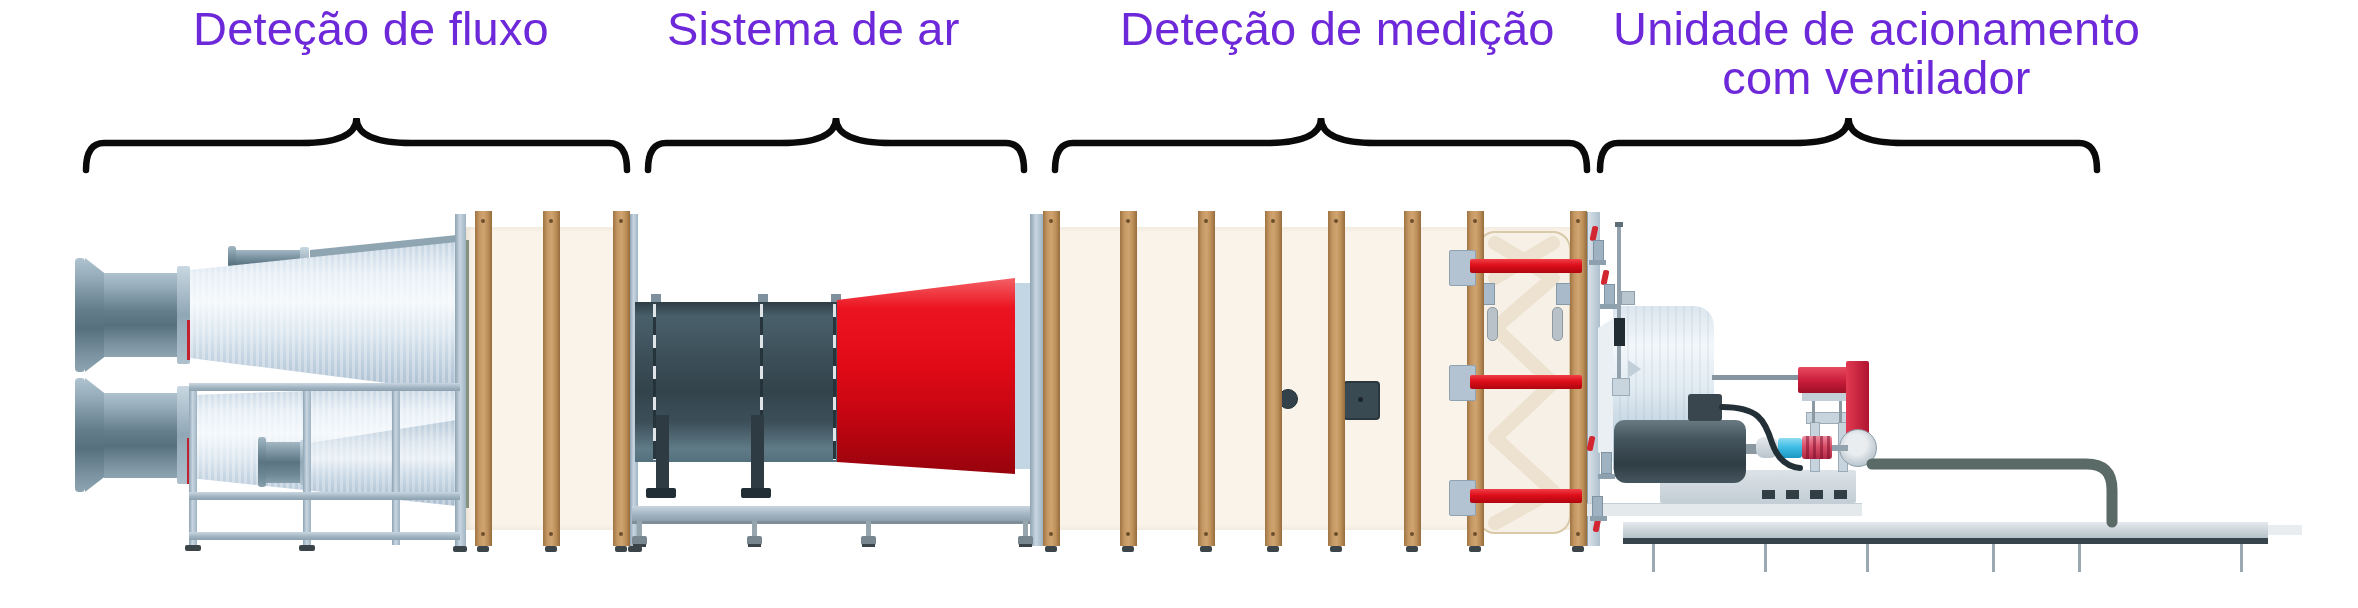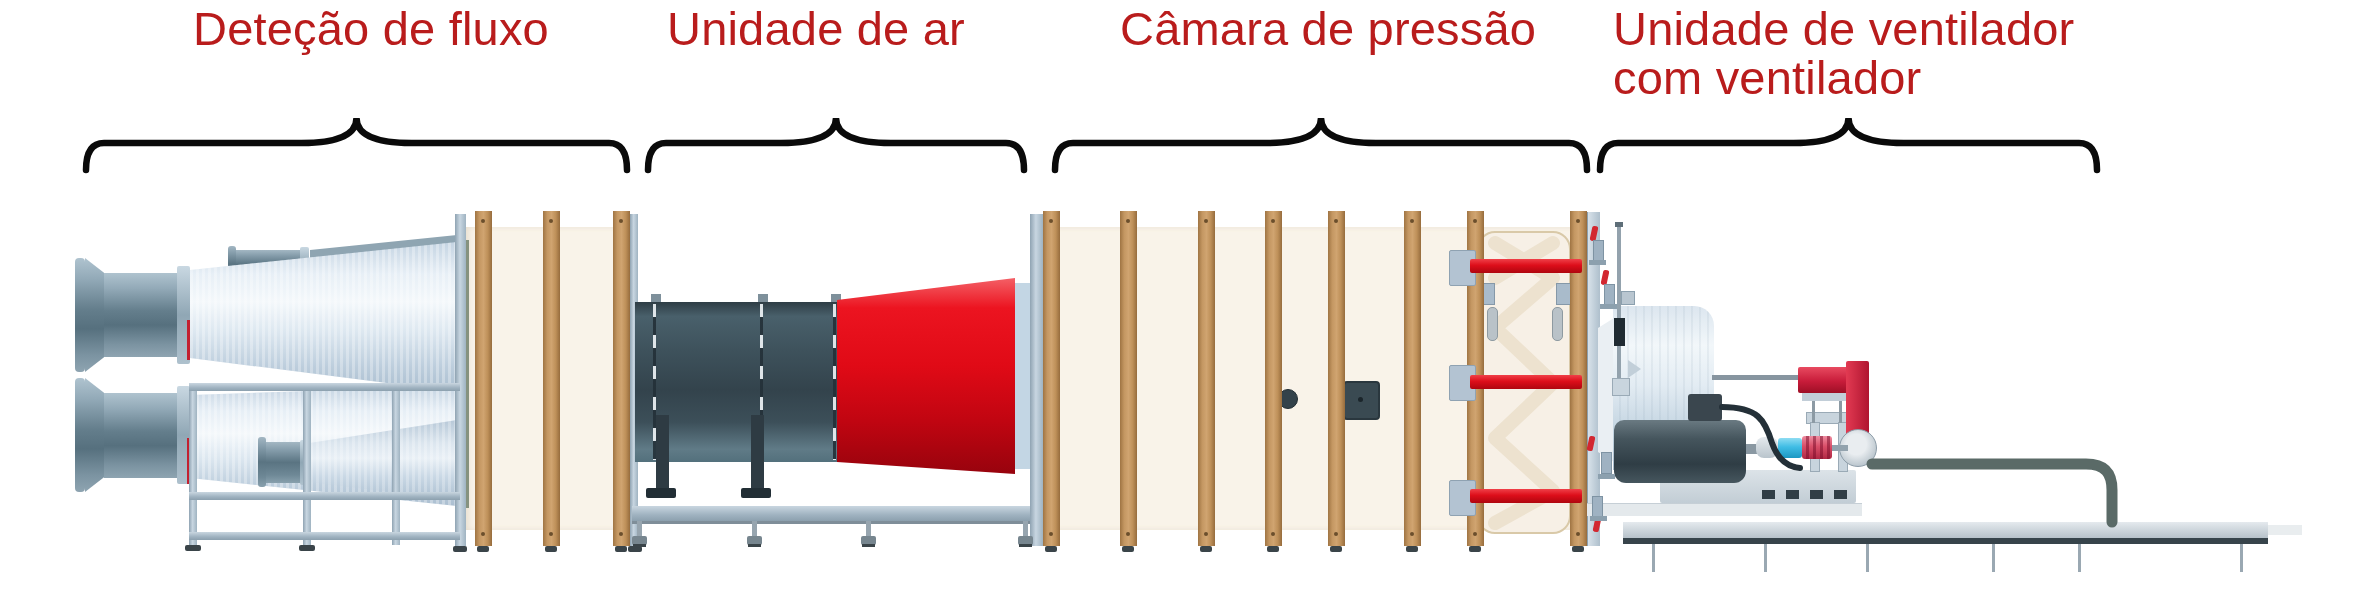--- a/index.html
+++ b/index.html
@@ -1,20 +1,20 @@
 <!DOCTYPE html>
 <html><head>
 <meta charset="utf-8">
 <style>
   html,body{margin:0;padding:0;background:#ffffff;}
   .canvas{position:relative;width:2358px;height:608px;background:#fff;overflow:hidden;
           font-family:"Liberation Sans", sans-serif;}
   .abs{position:absolute;}
-  .label{position:absolute;top:4px;color:#b91c1c;font-size:47px;line-height:49px;
-         letter-spacing:.2px;white-space:nowrap;}
+  .label{position:absolute;top:4px;color:#6d28d9;font-size:47px;line-height:49px;
+         letter-spacing:.2px;white-space:nowrap;text-align:center;}
   .label span{display:block;}
   .brace{position:absolute;top:114px;height:60px;overflow:visible;}
   .brace path{fill:none;stroke:#0a0a0a;stroke-width:6.5;stroke-linecap:round;}
 
   
   .bellg{background:linear-gradient(180deg,#AFC3CF 0%,#93AAB8 18%,#647E8C 45%,#56707E 62%,#7B93A1 85%,#8EA4B1 100%);}
   .bellg2{background:linear-gradient(180deg,#A3B7C3 0%,#849CAA 20%,#5A7482 50%,#6E8896 80%,#88A0AD 100%);}
   .flangeg{background:linear-gradient(180deg,#C9D8E2,#90A7B5 50%,#AEC1CD);}
   .iceg{background:
       repeating-linear-gradient(90deg,rgba(255,255,255,.30) 0 3px,rgba(255,255,255,0) 3px 6px),
@@ -55,27 +55,27 @@
 </style>
 </head>
 <body>
 
 <div class="canvas">
 
   <div class="label" style="left:193px">
     <span>Deteção de fluxo</span>
   </div>
   <div class="label" style="left:667px">
-    <span>Unidade de ar</span>
+    <span>Sistema de ar</span>
   </div>
   <div class="label" style="left:1120px">
-    <span>Câmara de pressão</span>
+    <span>Deteção de medição</span>
   </div>
   <div class="label" style="left:1613px">
-    <span>Unidade de ventilador</span>
+    <span>Unidade de acionamento</span>
     <span>com ventilador</span>
   </div>
 
   <svg class="brace" style="left:83px" viewBox="0 0 547 60" width="547" height="60">
       <path d="M3,56 Q3,29 21,29 L218.5,29 Q273.5,29 273.5,4 Q273.5,29 328.5,29 L526,29 Q544,29 544,56"></path>
     </svg>
   <svg class="brace" style="left:645px" viewBox="0 0 382 60" width="382" height="60">
       <path d="M3,56 Q3,29 21,29 L136,29 Q191,29 191,4 Q191,29 246,29 L361,29 Q379,29 379,56"></path>
     </svg>
   <svg class="brace" style="left:1052px" viewBox="0 0 538 60" width="538" height="60">

